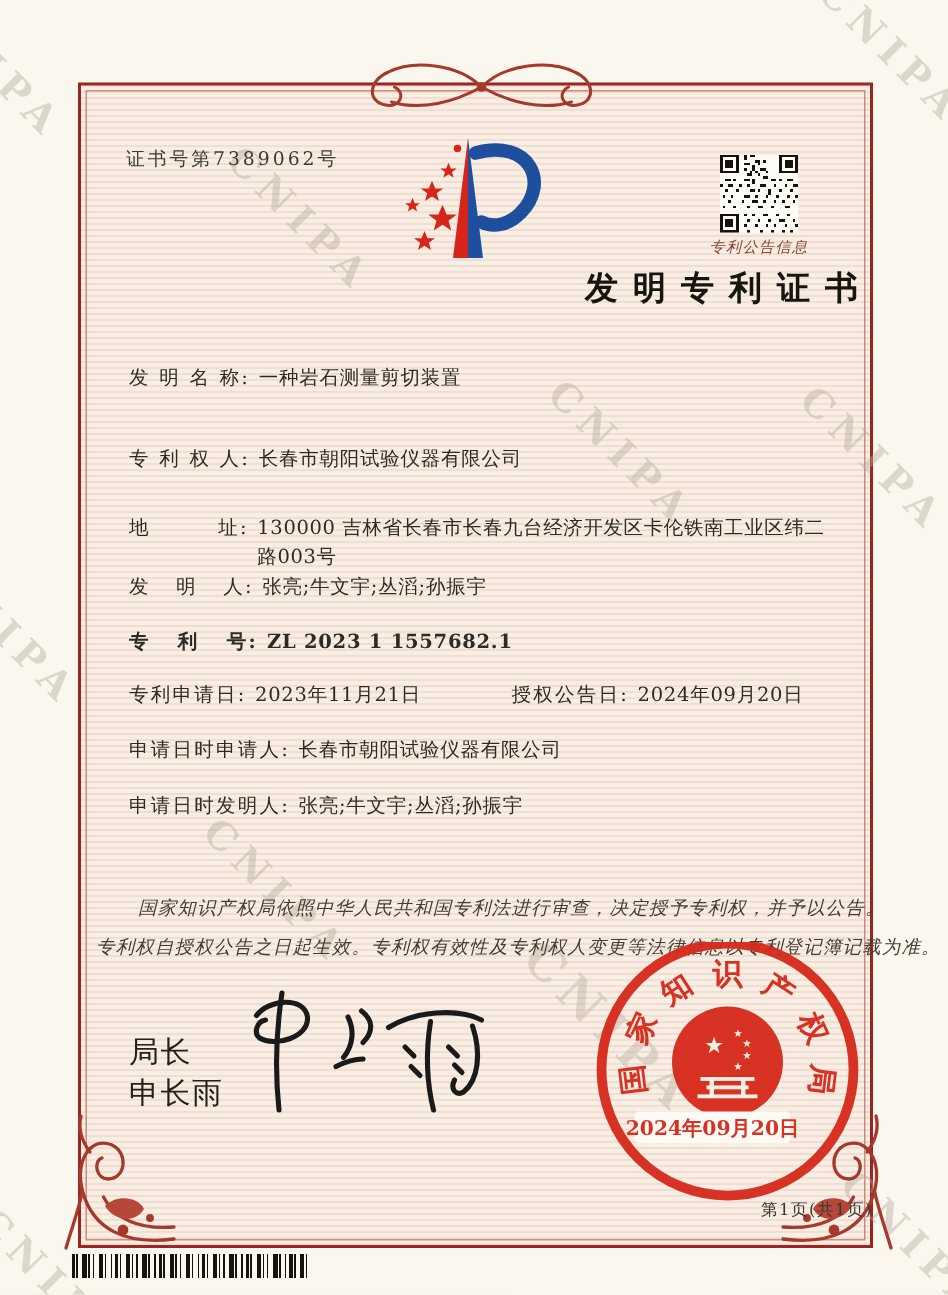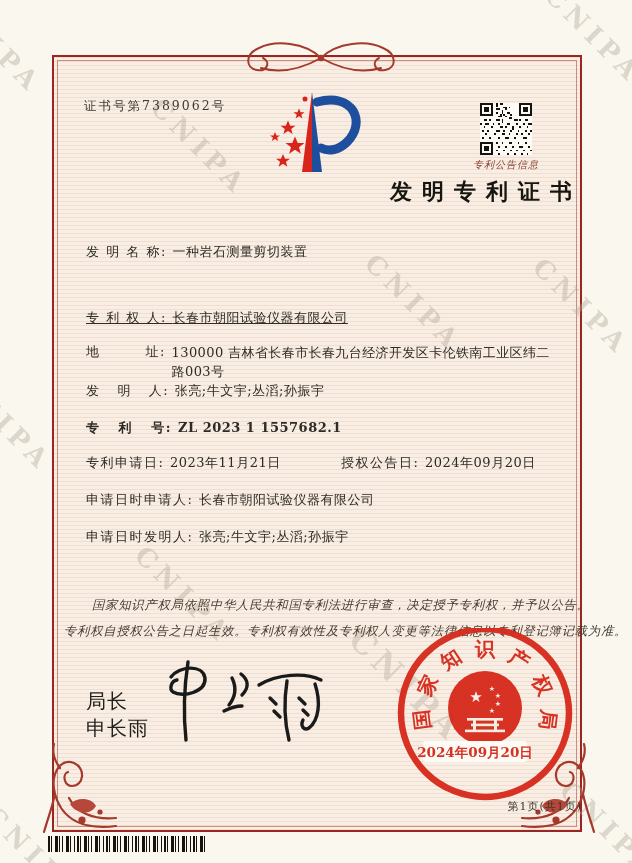--- a/index.html
+++ b/index.html
@@ -155,21 +155,21 @@
       <path d="M10 28h1v1h-1z M15 28h1v1h-1z M19 28h1v1h-1z M23 28h1v1h-1z M26 28h1v1h-1z"></path>
     </g>
   </svg>
   <div class="abs qr-label">专利公告信息</div>
 
   <div class="abs title">发明专利证书</div>
 
   <div class="frow" style="top:243px;">
     <span class="flabel">发 明 名 称: </span><span class="fvalue">一种岩石测量剪切装置</span>
   </div>
-  <div class="frow" style="top:309px;text-decoration:underline;">
+  <div class="frow" style="top:297px;">
     <span class="flabel">专 利 权 人: </span><span class="fvalue">长春市朝阳试验仪器有限公司</span>
   </div>
   <div class="frow" style="top:343px;">
     <span class="flabel">地        址: </span><span class="fvalue addr-value">130000 吉林省长春市长春九台经济开发区卡伦铁南工业区纬二路003号</span>
   </div>
   <div class="frow" style="top:382px;">
     <span class="flabel">发   明   人: </span><span class="fvalue">张亮;牛文宇;丛滔;孙振宇</span>
   </div>
   <div class="frow" style="top:419px;font-weight:bold;">
     <span class="flabel">专   利   号: </span><span class="fvalue">ZL 2023 1 1557682.1</span>

